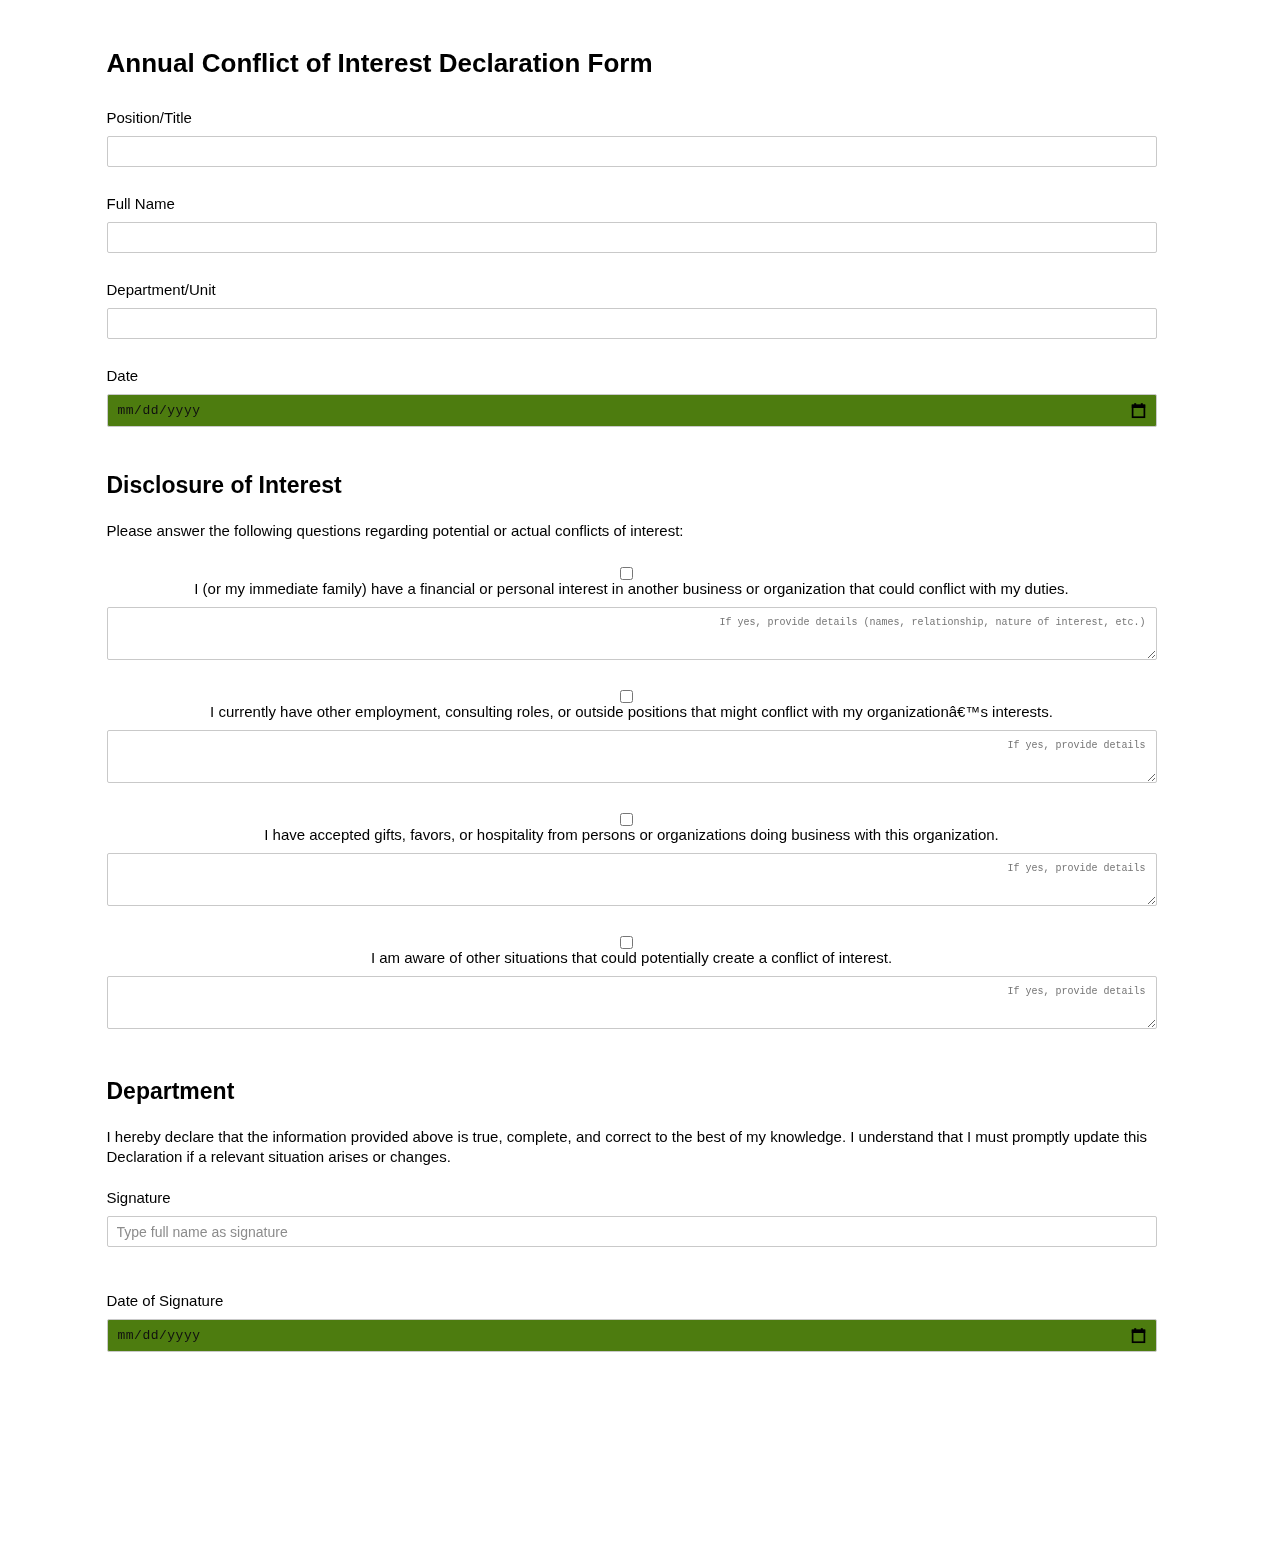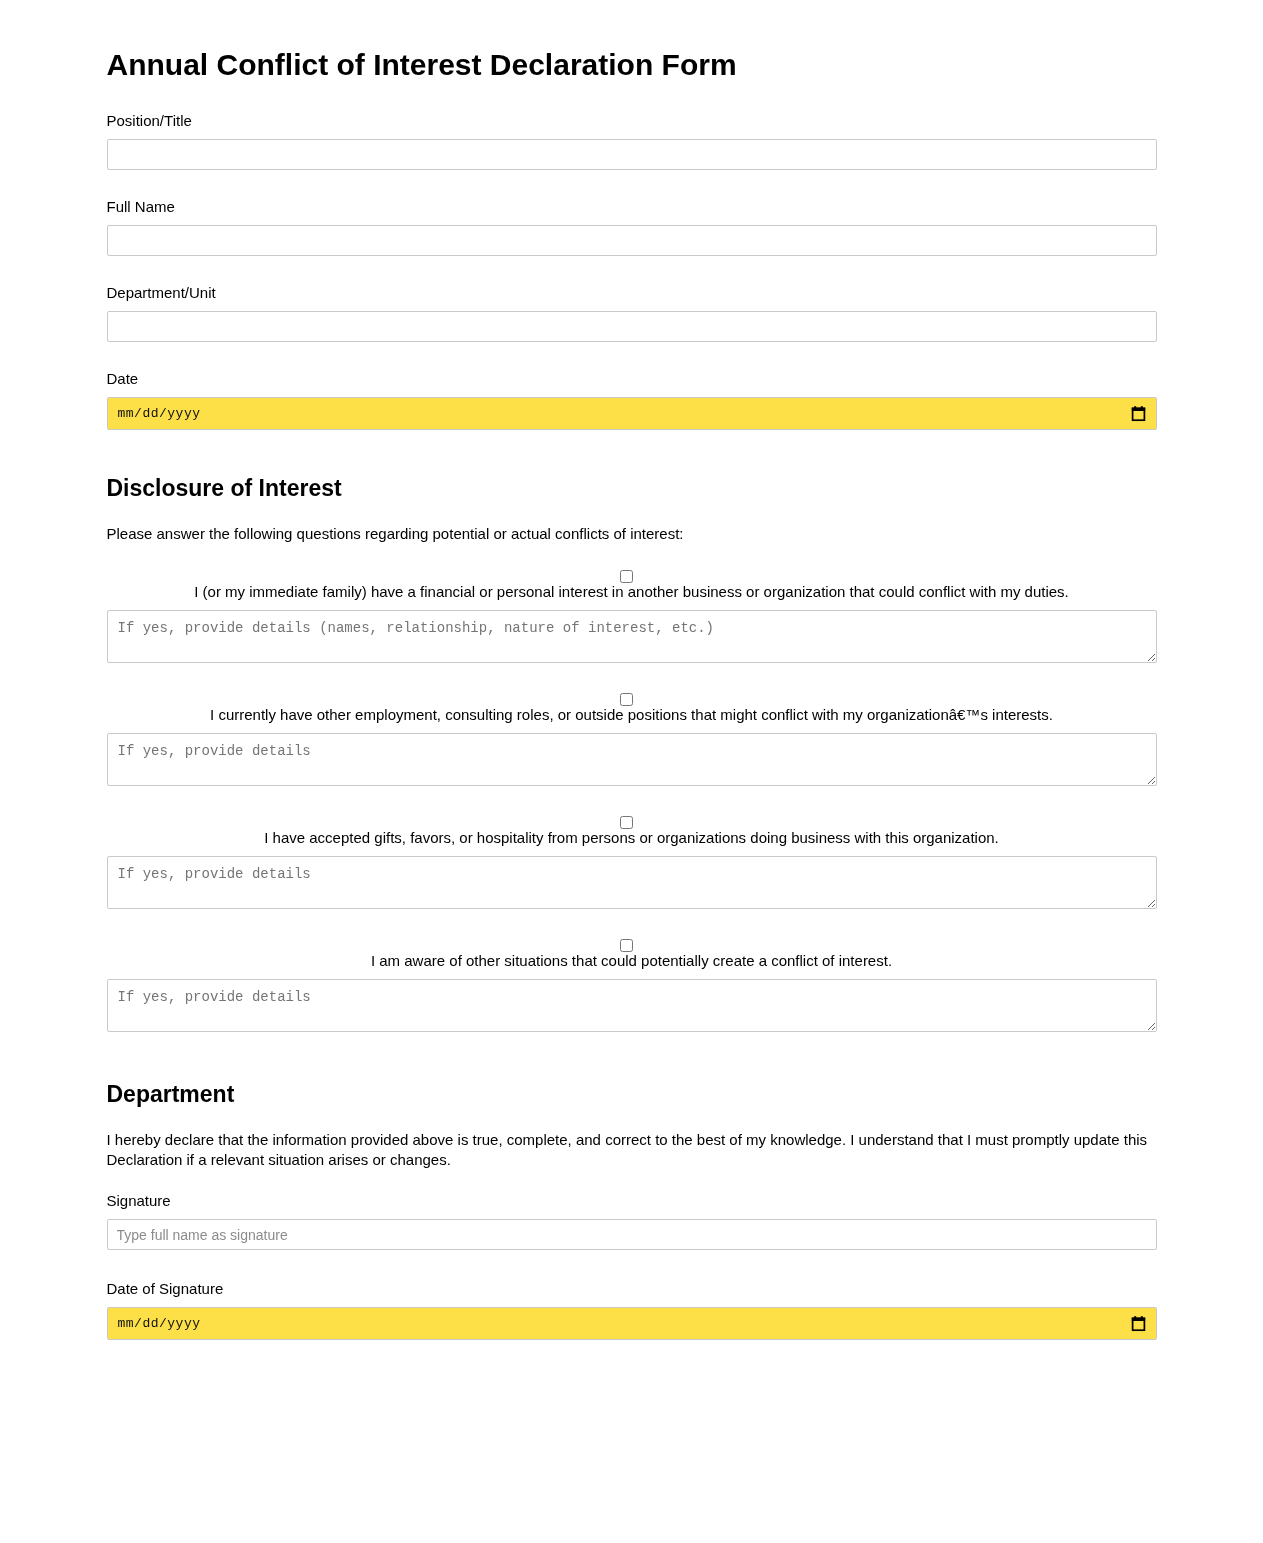--- a/index.html
+++ b/index.html
@@ -14,21 +14,21 @@
     width: 1263px;
     min-height: 1543px;
     background: #ffffff;
   }
   .container {
     width: 1050px;
     margin: 0 auto;
     padding-top: 48px;
   }
   h1.form-title {
-    font-size: 30px;
+    font-size: 26px;
     font-weight: bold;
     margin: 0 0 30px 0;
     letter-spacing: 0;
   }
   .group { margin-bottom: 28px; }
   .field-label {
     display: block;
     font-size: 15px;
     margin-bottom: 10px;
     color: #000;
@@ -44,21 +44,21 @@
     color: #404040;
     background: #fff;
     outline: none;
   }
   .text-input::placeholder { color: #8c8c8c; opacity: 1; }
   .date-input {
     width: 100%;
     height: 33px;
     border: 1px solid #c9c9c9;
     border-radius: 2px;
-    background: #fde047;
+    background: #4d7c0f;
     display: flex;
     align-items: center;
     justify-content: space-between;
     padding: 0 10px 0 10px;
     cursor: default;
   }
   .date-text {
     font-family: "Liberation Mono", "DejaVu Sans Mono", monospace;
     font-size: 13px;
     color: #101010;
@@ -90,27 +90,28 @@
     accent-color: #ffffff;
   }
   .checkbox-label { font-size: 15px; color: #000; }
   .details-textarea {
     width: 100%;
     height: 53px;
     border: 1px solid #c9c9c9;
     border-radius: 2px;
     padding: 9px 10px;
     font-family: "Liberation Mono", "DejaVu Sans Mono", monospace;
-    font-size: 14px;
+    font-size: 10px;
     color: #000;
     resize: both;
     outline: none;
+    text-align: right;
   }
   .details-textarea::placeholder { color: #757575; opacity: 1; }
-  .declaration-section .group { margin-bottom: 30px; }
+  .declaration-section .group { margin-bottom: 45px; }
   .sig-group { margin-top: 22px; }
 </style>
 </head>
 <body>
 
 <div class="page">
   <div class="container">
 
     <h1 class="form-title">Annual Conflict of Interest Declaration Form</h1>
 

